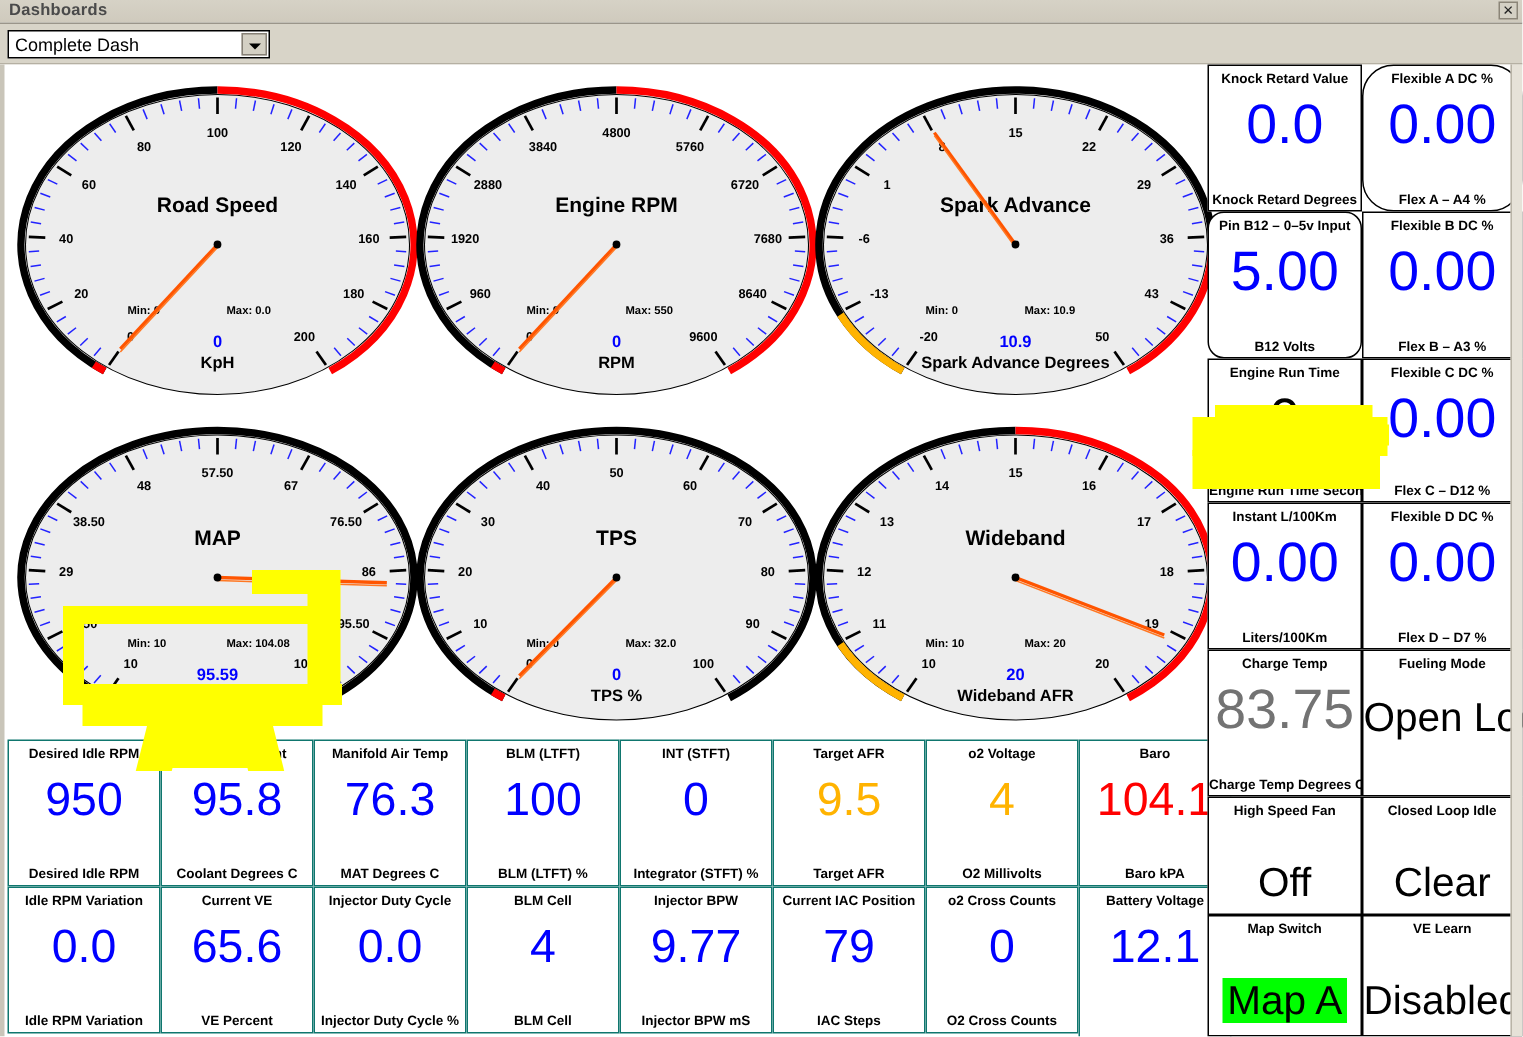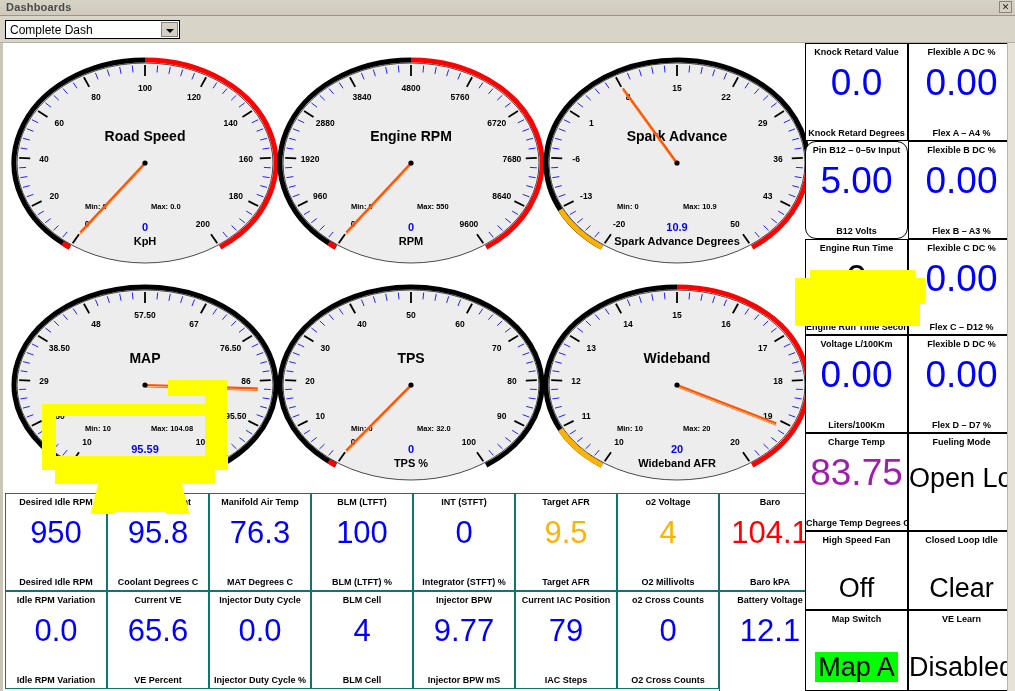--- a/index.html
+++ b/index.html
@@ -693,21 +693,21 @@
         <div class="c-foot">Closed Volts</div>
       </div>
     </div>
 </div>
 <div id="side-layer">
     <div class="rcell" style="left: 805px; top: 43px; width: 103px; height: 98px;">
       <div class="r-head">Knock Retard Value</div>
       <div class="r-val" style="color:#0000ff">0.0</div>
       <div class="r-foot">Knock Retard Degrees</div>
     </div>
-    <div class="rcell" style="left: 908px; top: 43px; width: 107px; height: 98px;">
+    <div class="rcell" style="left: 908px; top: 43px; width: 107px; height: 98px; border-radius: 21px;">
       <div class="r-head">Flexible A DC %</div>
       <div class="r-val" style="color:#0000ff">0.00</div>
       <div class="r-foot">Flex A – A4 %</div>
     </div>
     <div class="rcell" style="left: 805px; top: 141px; width: 103px; height: 98px; border-radius: 11px;">
       <div class="r-head">Pin B12 – 0–5v Input</div>
       <div class="r-val" style="color:#0000ff">5.00</div>
       <div class="r-foot">B12 Volts</div>
     </div>
     <div class="rcell" style="left: 908px; top: 141px; width: 107px; height: 98px;">
@@ -719,32 +719,32 @@
       <div class="r-head">Engine Run Time</div>
       <div class="r-val" style="color:#000000">0</div>
       <div class="r-foot">Engine Run Time Seconds</div>
     </div>
     <div class="rcell" style="left: 908px; top: 239px; width: 107px; height: 96px;">
       <div class="r-head">Flexible C DC %</div>
       <div class="r-val" style="color:#0000ff">0.00</div>
       <div class="r-foot">Flex C – D12 %</div>
     </div>
     <div class="rcell" style="left: 805px; top: 335px; width: 103px; height: 98px;">
-      <div class="r-head">Voltage L/100Km</div>
+      <div class="r-head">Instant L/100Km</div>
       <div class="r-val" style="color:#0000ff">0.00</div>
       <div class="r-foot">Liters/100Km</div>
     </div>
     <div class="rcell" style="left: 908px; top: 335px; width: 107px; height: 98px;">
       <div class="r-head">Flexible D DC %</div>
       <div class="r-val" style="color:#0000ff">0.00</div>
       <div class="r-foot">Flex D – D7 %</div>
     </div>
     <div class="rcell" style="left: 805px; top: 433px; width: 103px; height: 98px;">
       <div class="r-head">Charge Temp</div>
-      <div class="r-val" style="color:#a21caf">83.75</div>
+      <div class="r-val" style="color:#737373">83.75</div>
       <div class="r-foot">Charge Temp Degrees C</div>
     </div>
     <div class="rcell txt" style="left: 908px; top: 433px; width: 107px; height: 98px;">
       <div class="r-head">Fueling Mode</div>
       <div class="r-val" style="color:#000000">Open Loop</div>
     </div>
     <div class="rcell txt2" style="left: 805px; top: 531px; width: 103px; height: 79px;">
       <div class="r-head">High Speed Fan</div>
       <div class="r-val" style="color:#000000">Off</div>
     </div>

